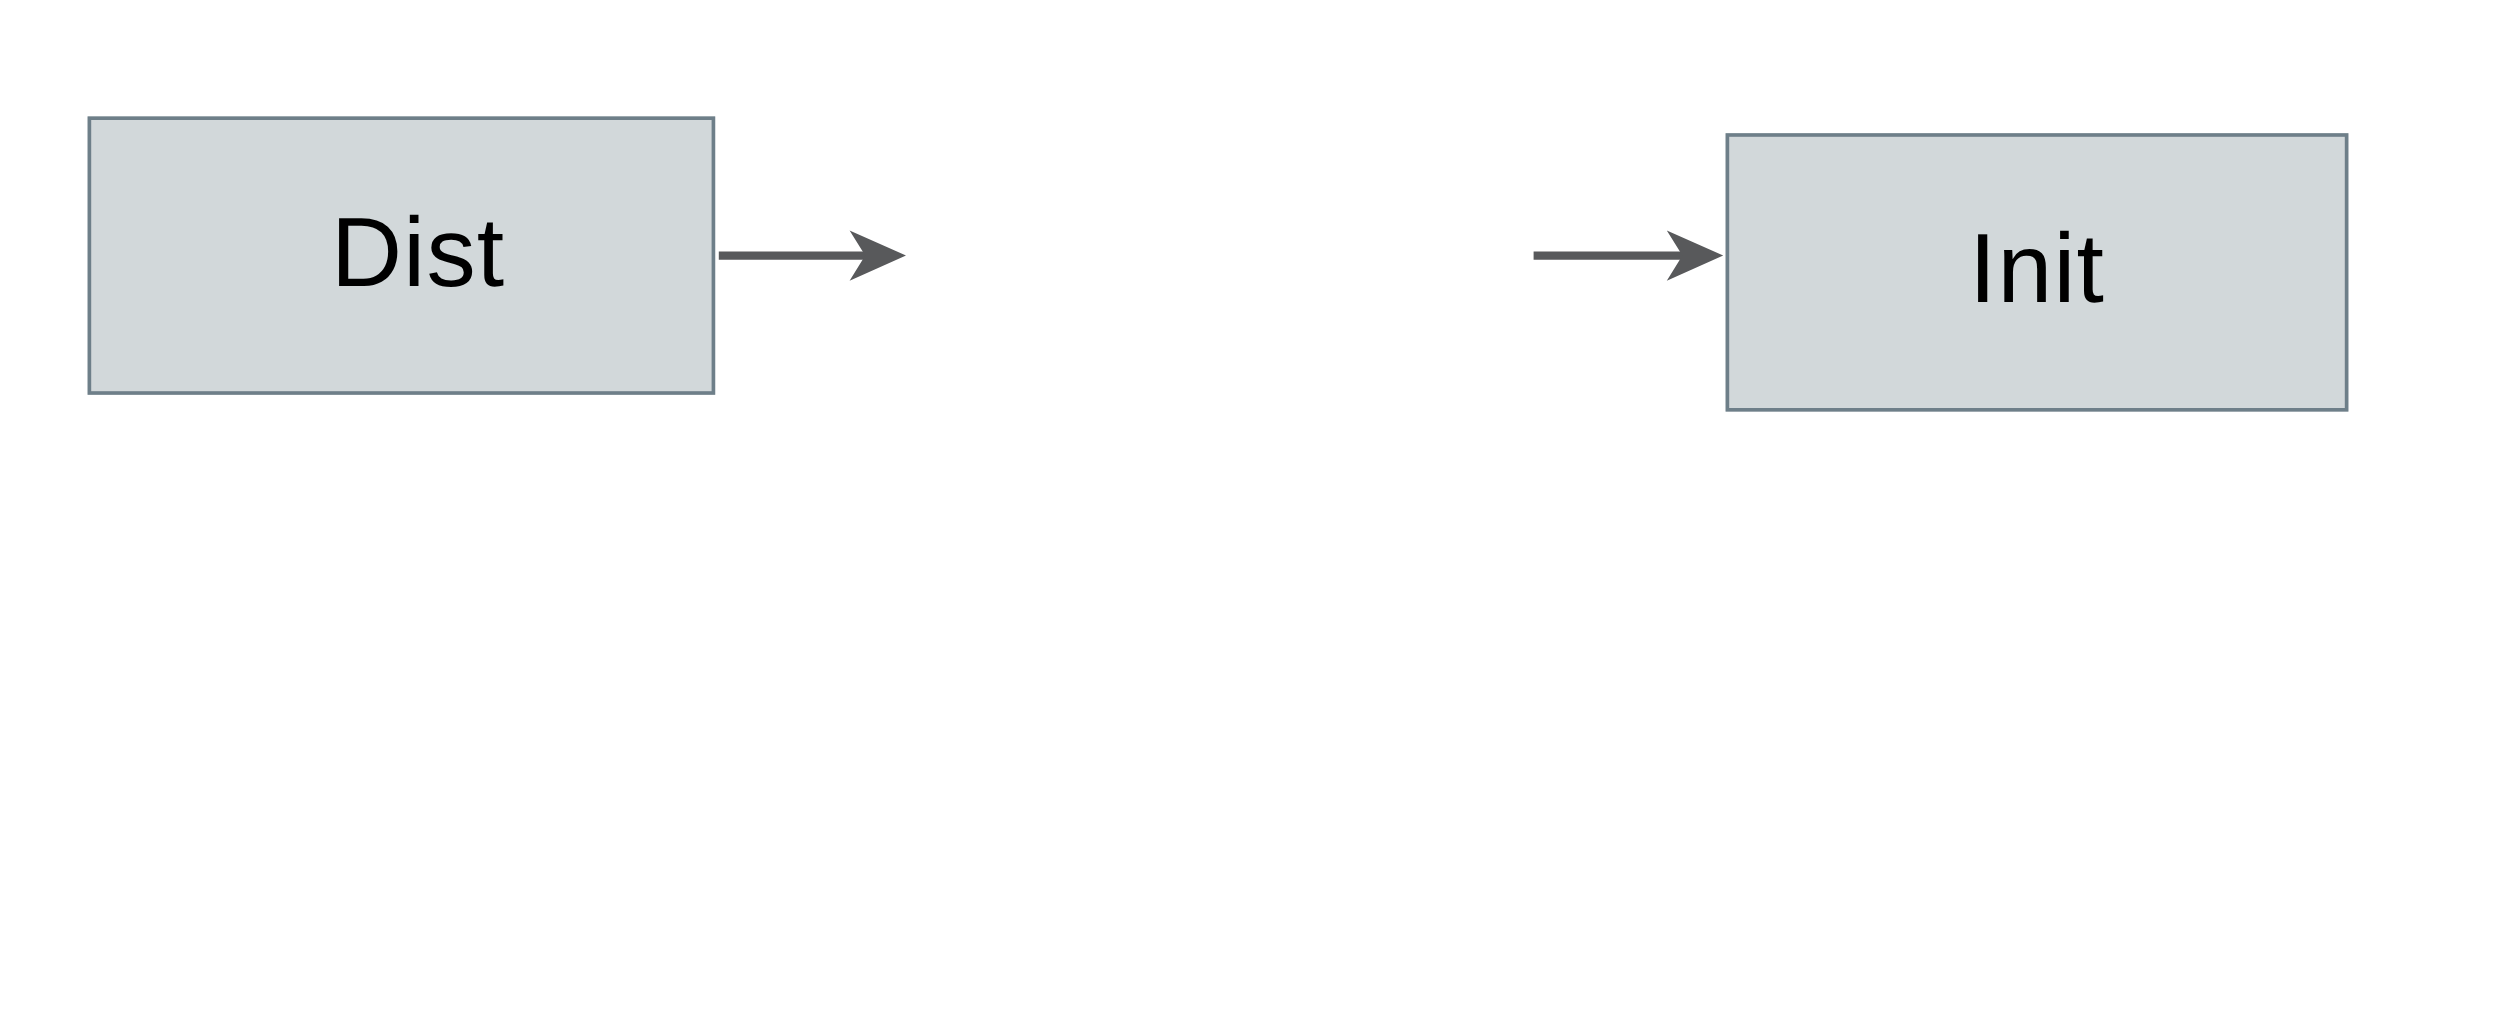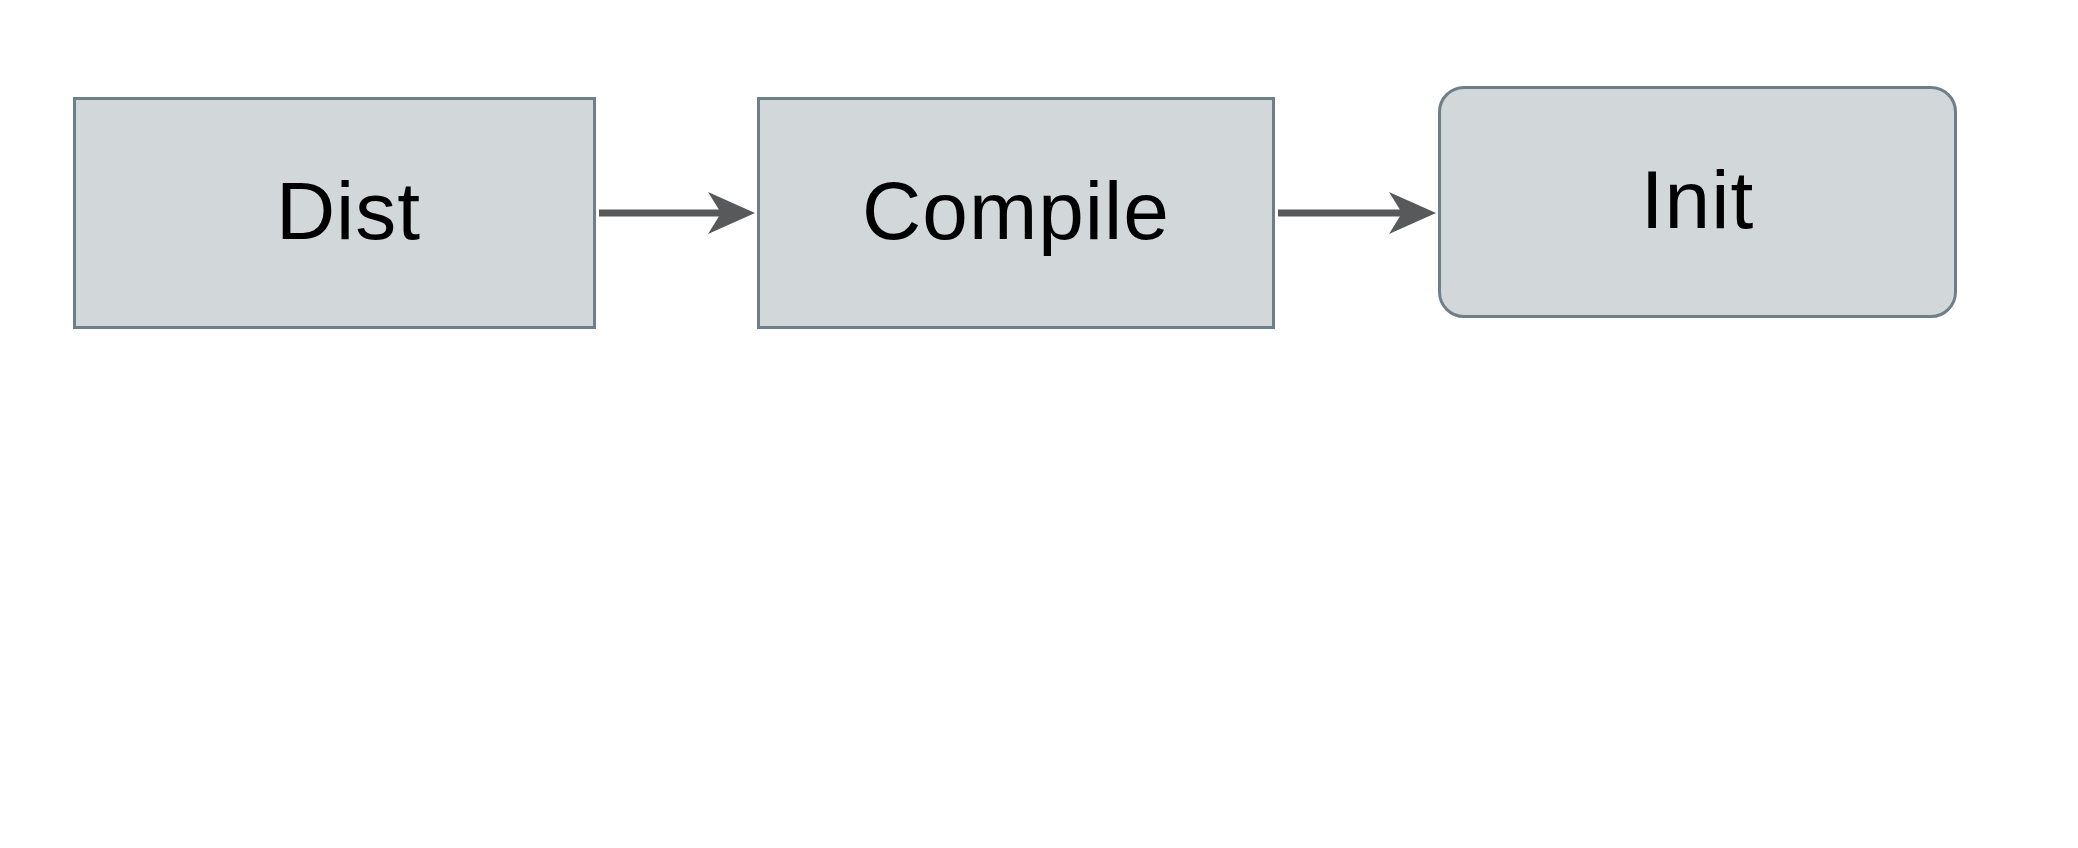--- a/index.html
+++ b/index.html
@@ -27,21 +27,21 @@
   .node-label {
     font-size: 82px;
     line-height: 1;
     color: #000000;
     letter-spacing: 1px;
     white-space: nowrap;
     transform: translateY(-2px);
   }
   .node-dist    { left: 73px;   top: 97px;  width: 523px; height: 232px; padding-left: 28px; }
   .node-compile { left: 757px;  top: 97px;  width: 518px; height: 232px; }
-  .node-init    { left: 1438px; top: 86px;  width: 519px; height: 232px; border-radius: 26px; }
+  .node-init    { left: 1438px; top: 111px;  width: 519px; height: 232px; }
   .node-clean   { left: 756px;  top: 512px; width: 521px; height: 231px; }
   .edge-layer {
     position: absolute;
     left: 0; top: 0;
     width: 2078px;
     height: 848px;
     pointer-events: none;
   }
 </style>
 </head>
@@ -57,22 +57,19 @@
     <g>
       <line x1="1278" y1="213" x2="1404" y2="213" stroke="#58595b" stroke-width="7"></line>
       <polygon points="1436,213 1389,192 1402,213 1389,234" fill="#58595b"></polygon>
     </g>
   </svg>
 
   <div class="node node-dist">
     <span class="node-label">Dist</span>
   </div>
 
-  <div class="node node-compile">
-    <span class="node-label">Compile</span>
-  </div>
 
   <div class="node node-init">
     <span class="node-label">Init</span>
   </div>
 
 
 </div>
 
 </body></html>

